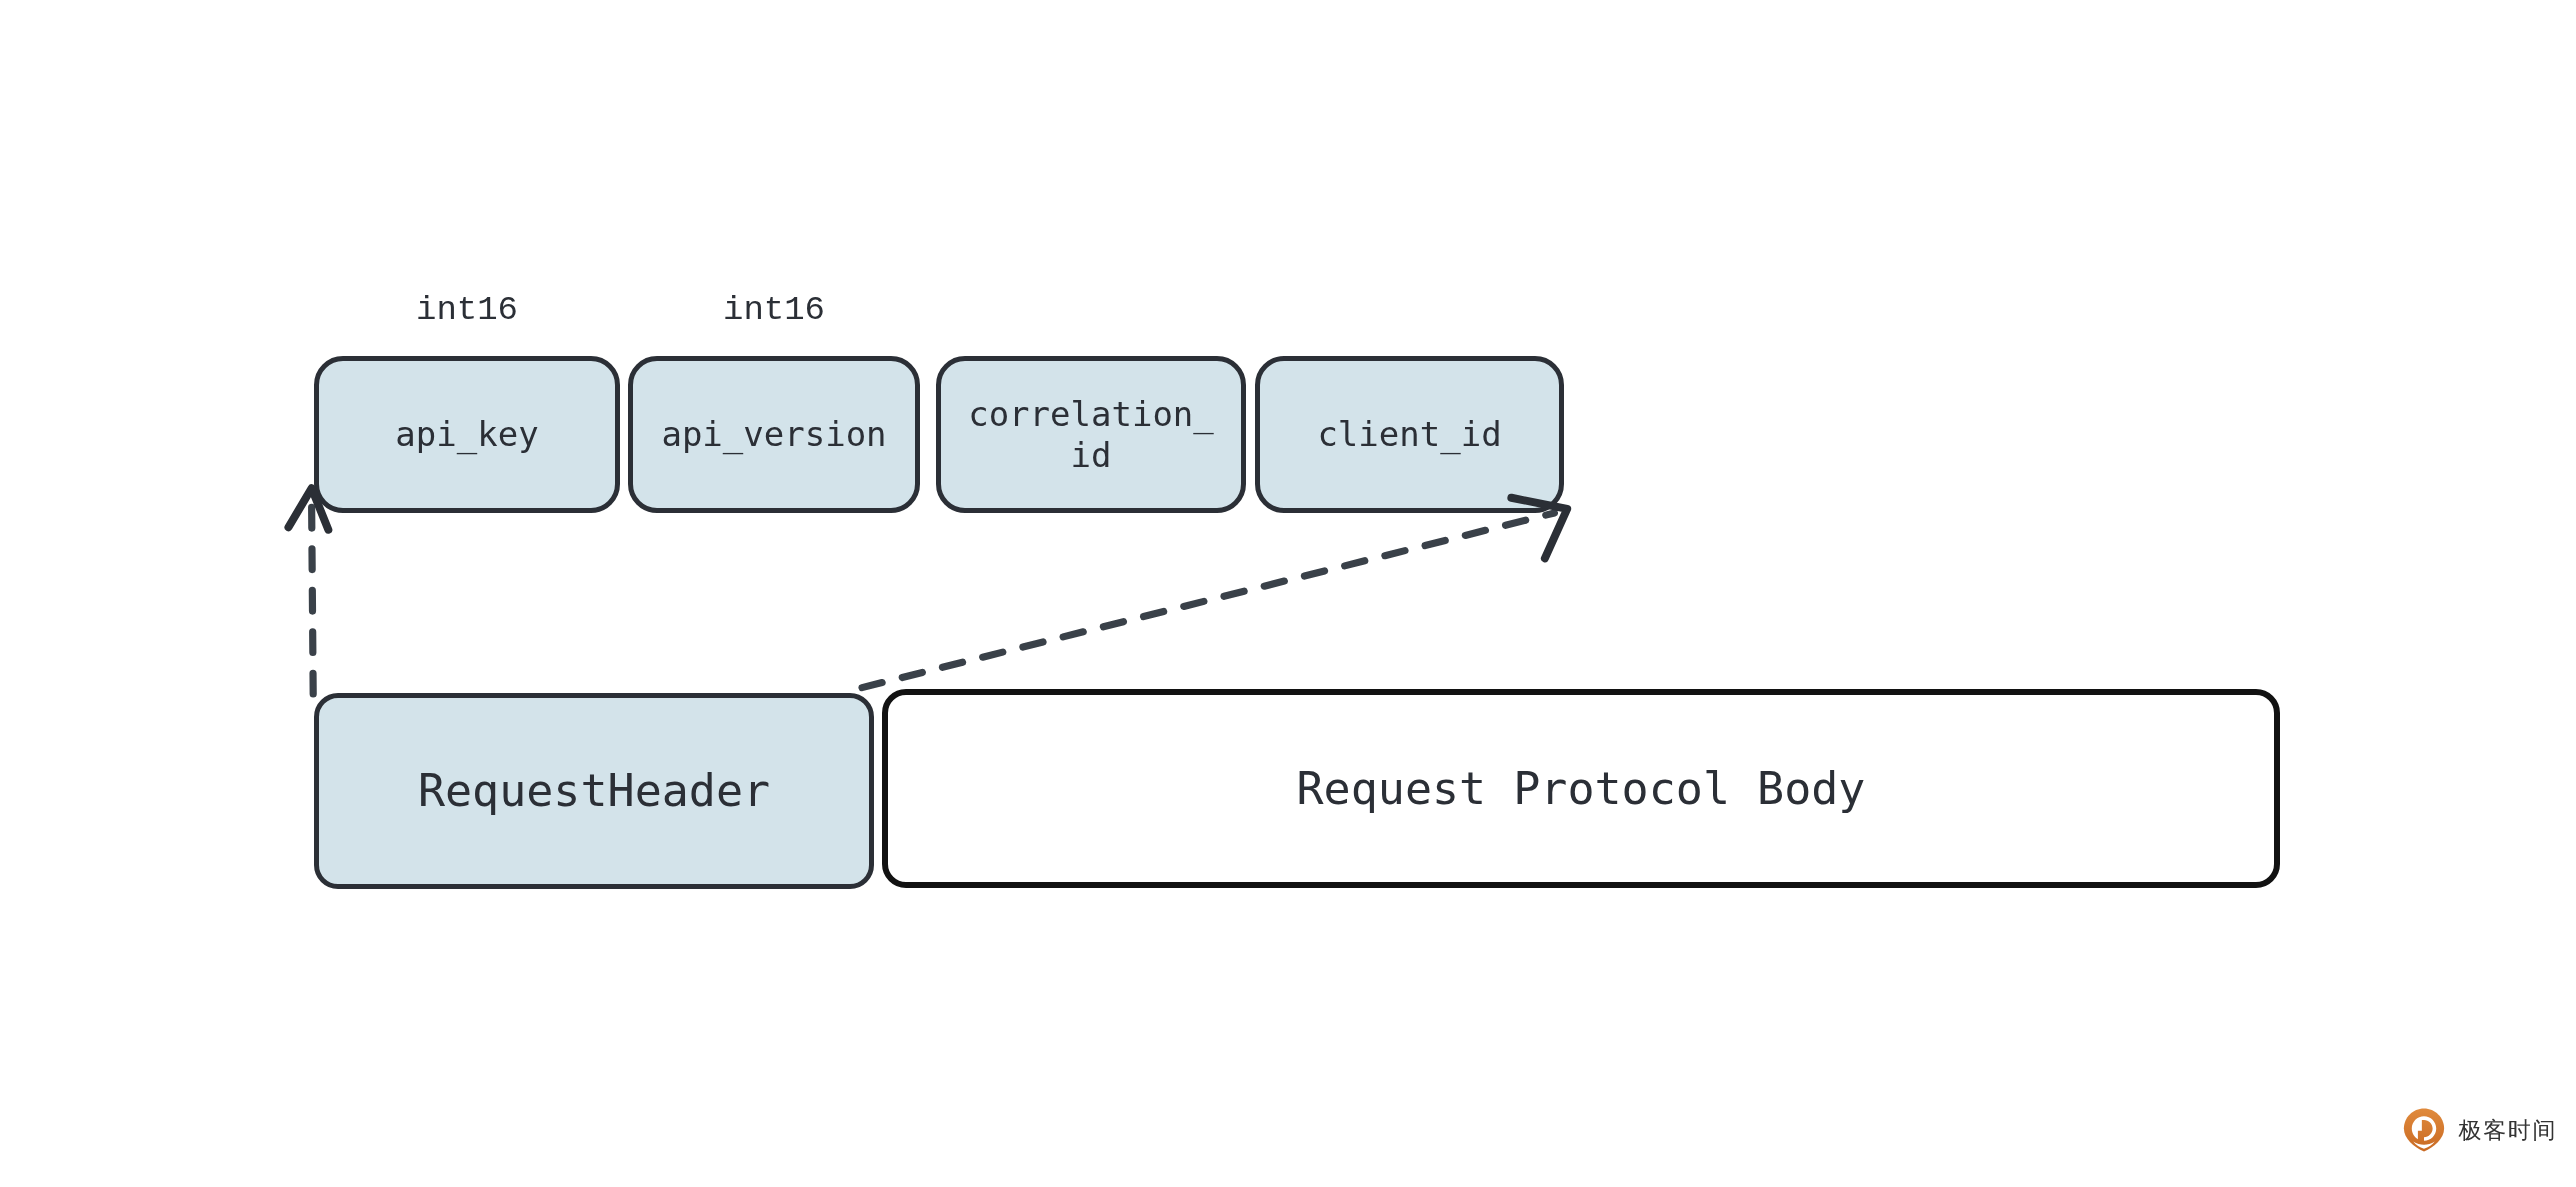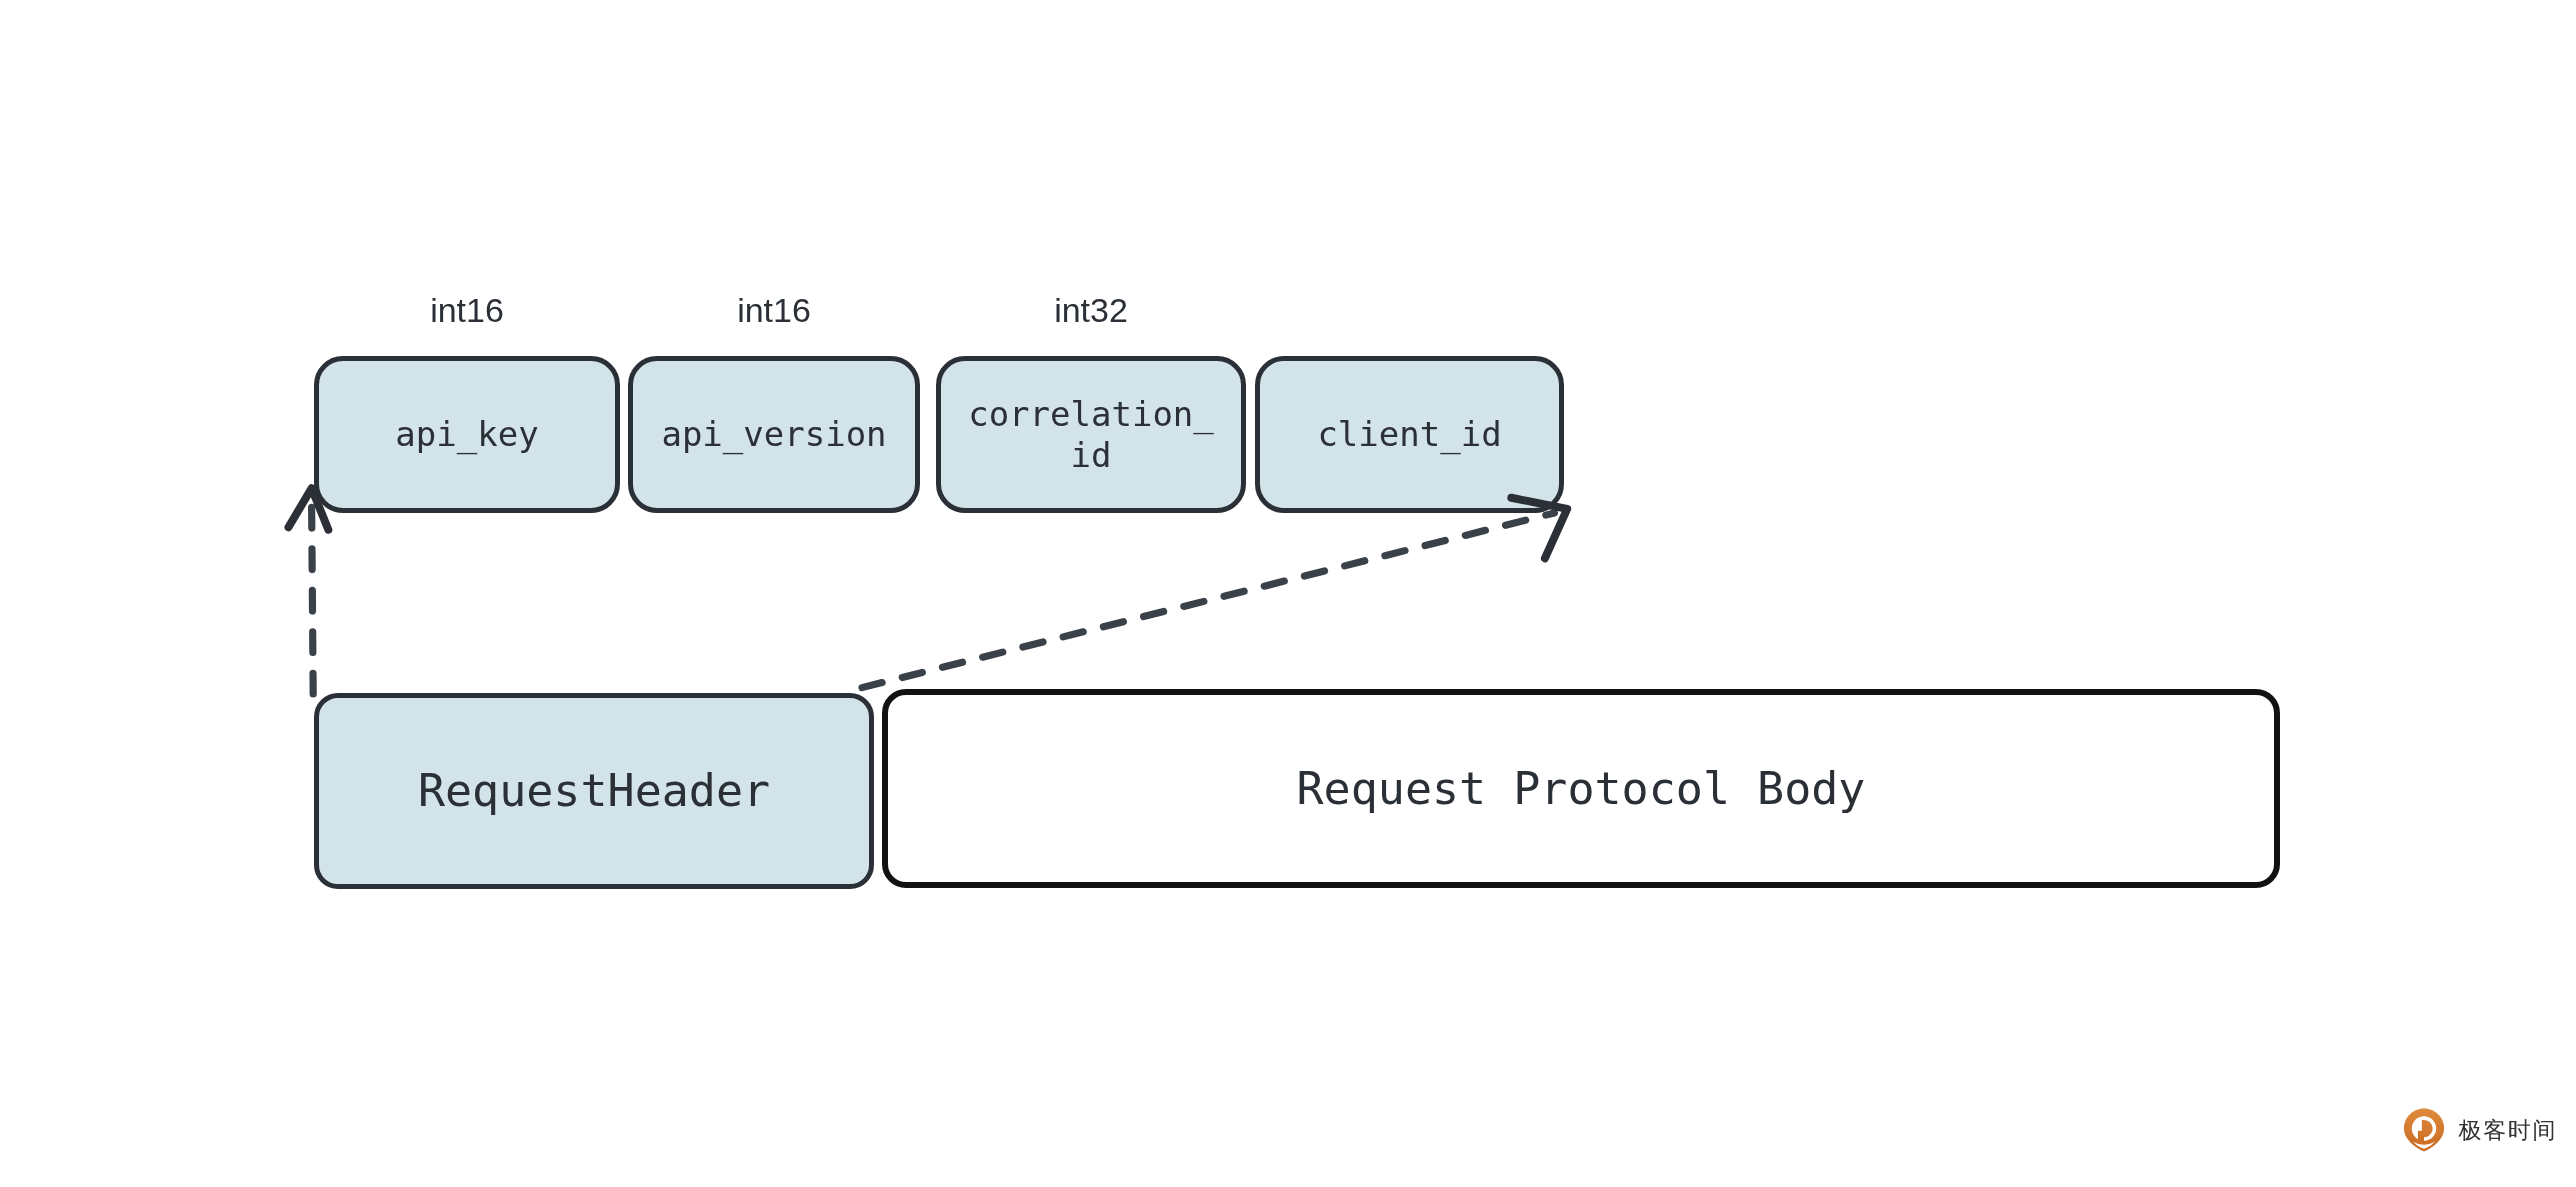--- a/index.html
+++ b/index.html
@@ -66,21 +66,21 @@
   #box-api-version  { left: 628px;  width: 292px; align-items: center; }
   #box-correlation  { left: 936px; width: 310px; }
   #box-client-id    { left: 1255px; width: 309px; }
 
   
   .type-label {
     position: absolute;
     top: 291px;
     color: #2b2f36;
     font-size: 34px;
-    font-family: Liberation Sans, sans-serif;
+    font-family: Liberation Mono, monospace;
     text-align: center;
   }
   #type-api-key     { left: 314px;  width: 306px; }
   #type-api-version { left: 628px;  width: 292px; }
   #type-correlation { left: 936px; width: 310px; }
   #type-client-id   { left: 1255px; width: 309px; }
 
   
   #box-request-header {
     left: 314px;
@@ -122,21 +122,20 @@
     font-weight: 400;
   }
 </style>
 </head>
 <body>
 
 <div id="canvas">
 
   <div class="type-label" id="type-api-key">int16</div>
   <div class="type-label" id="type-api-version">int16</div>
-  <div class="type-label" id="type-correlation">int32</div>
 
   <div class="box filled field-box" id="box-api-key">
     <span class="box-label">api_key</span>
   </div>
 
   <div class="box filled field-box" id="box-api-version">
     <span class="box-label">api_version</span>
   </div>
 
   <div class="box filled field-box" id="box-client-id">

